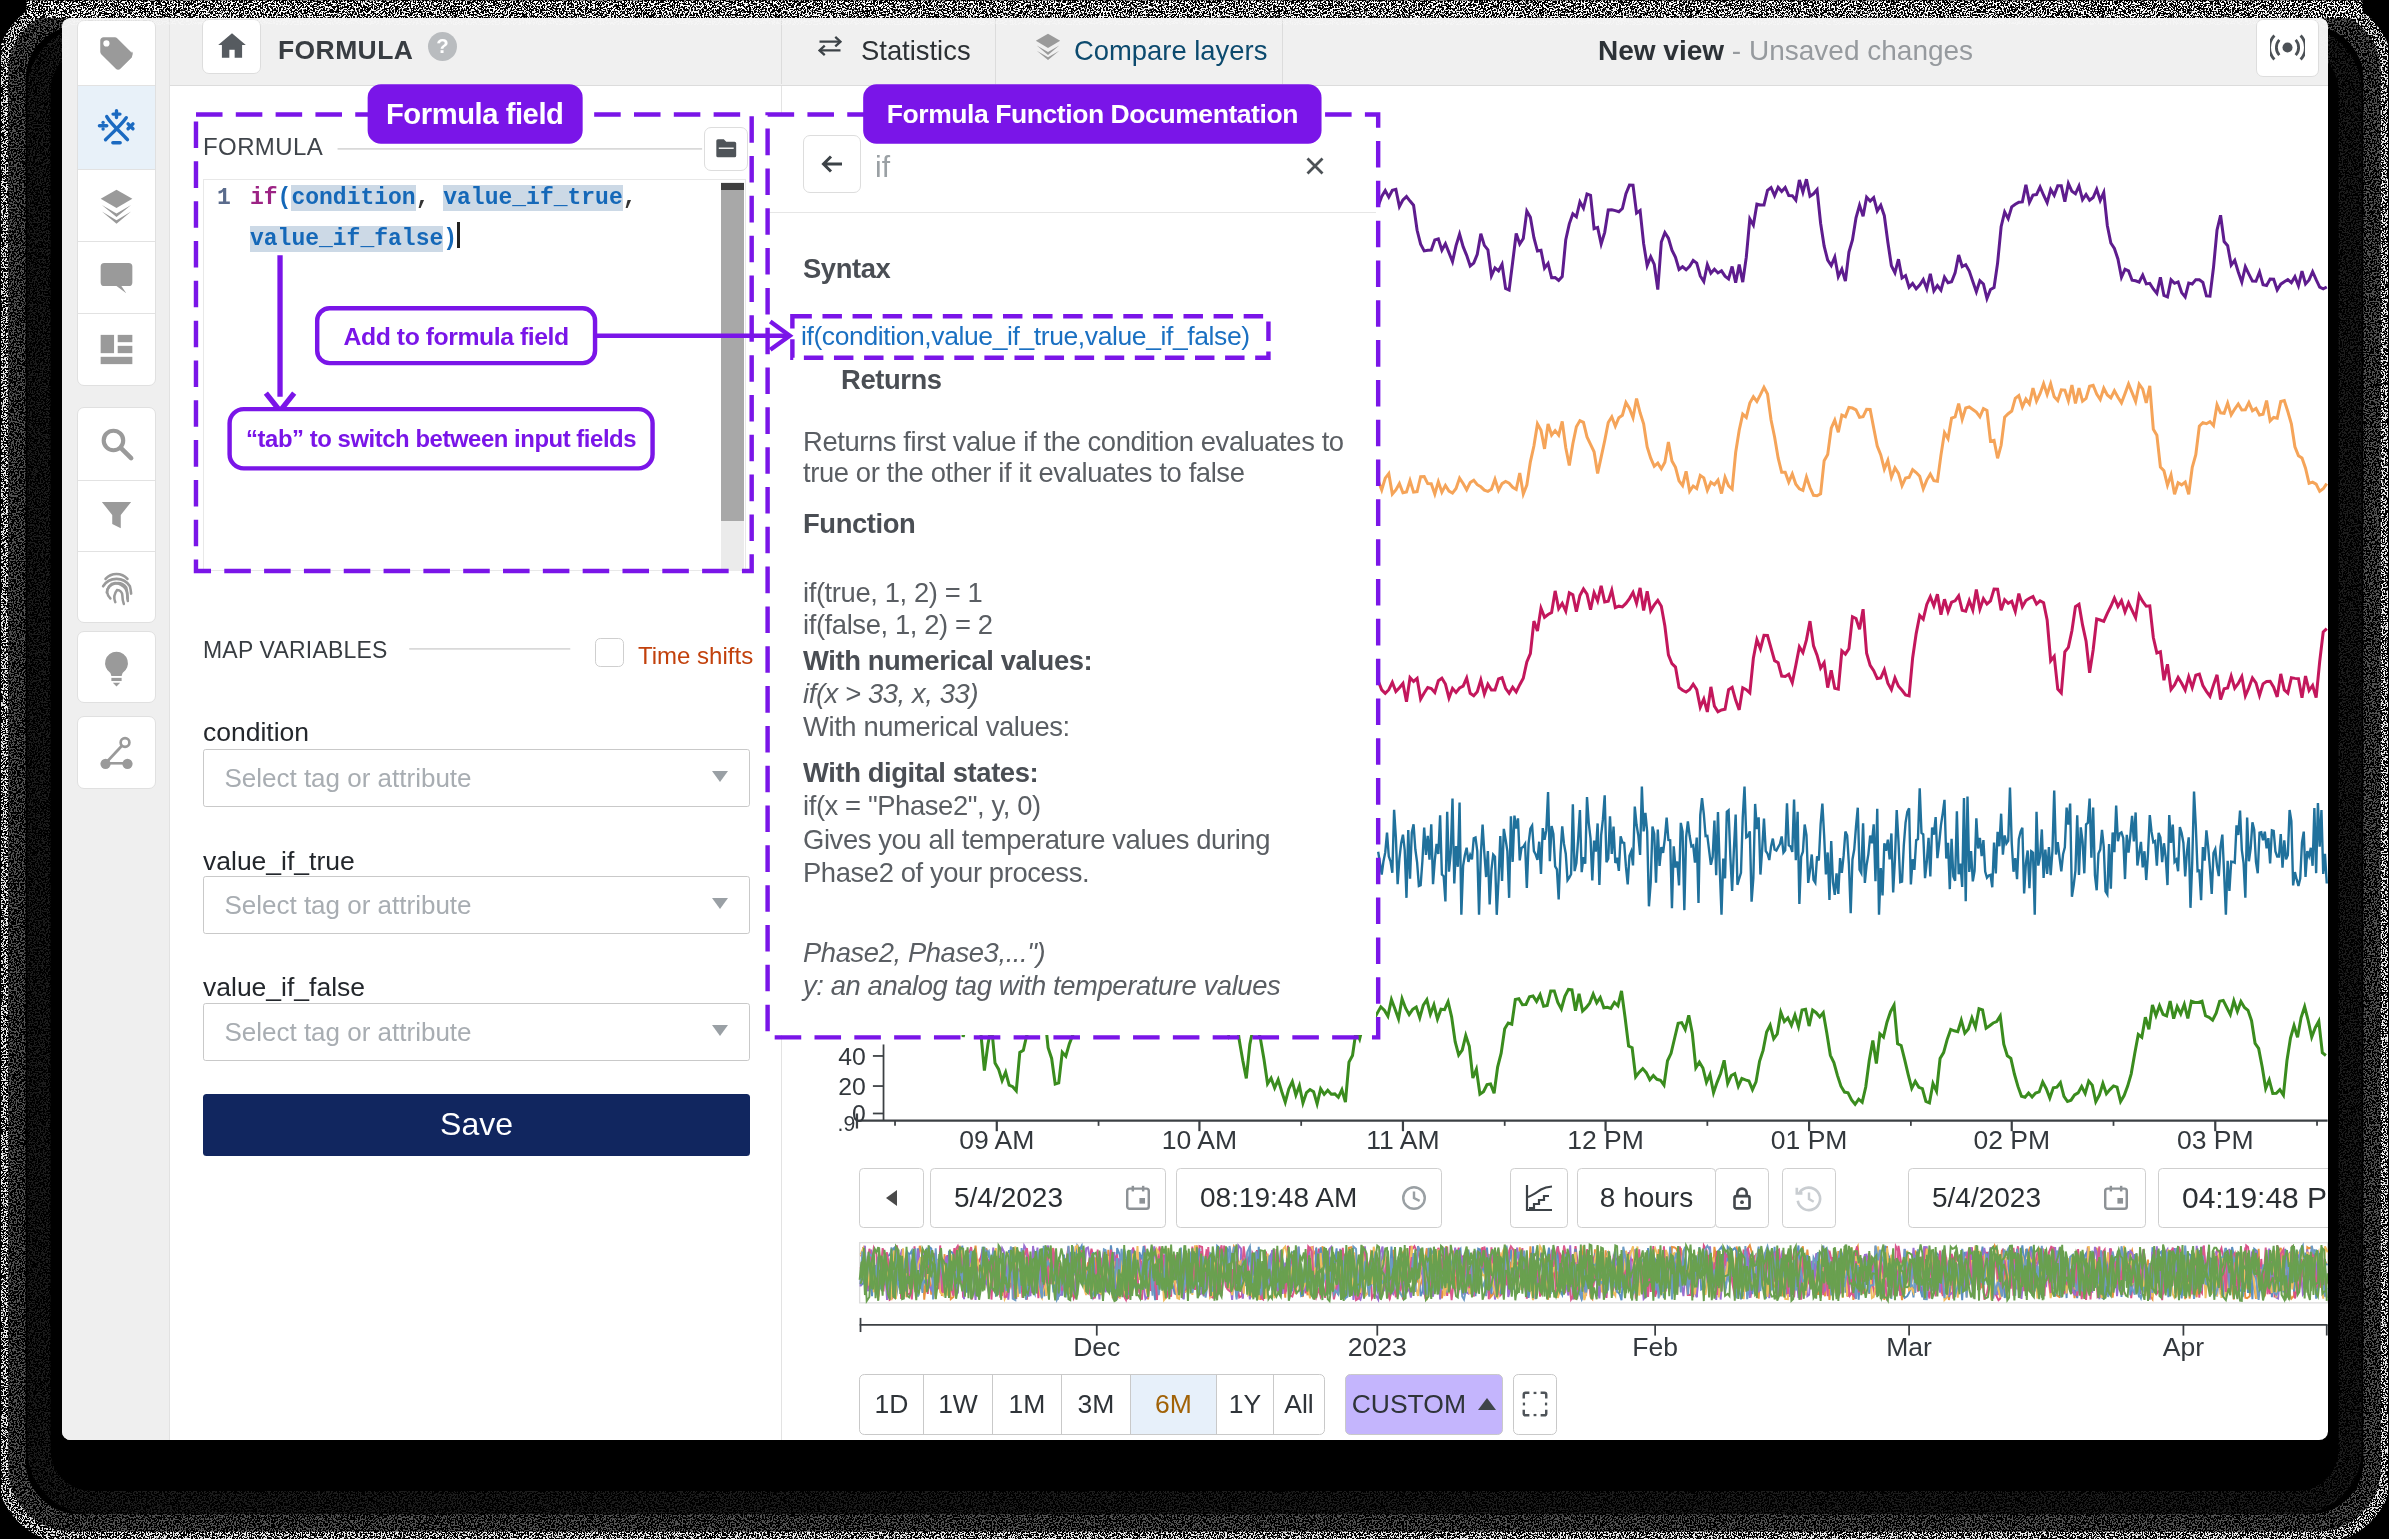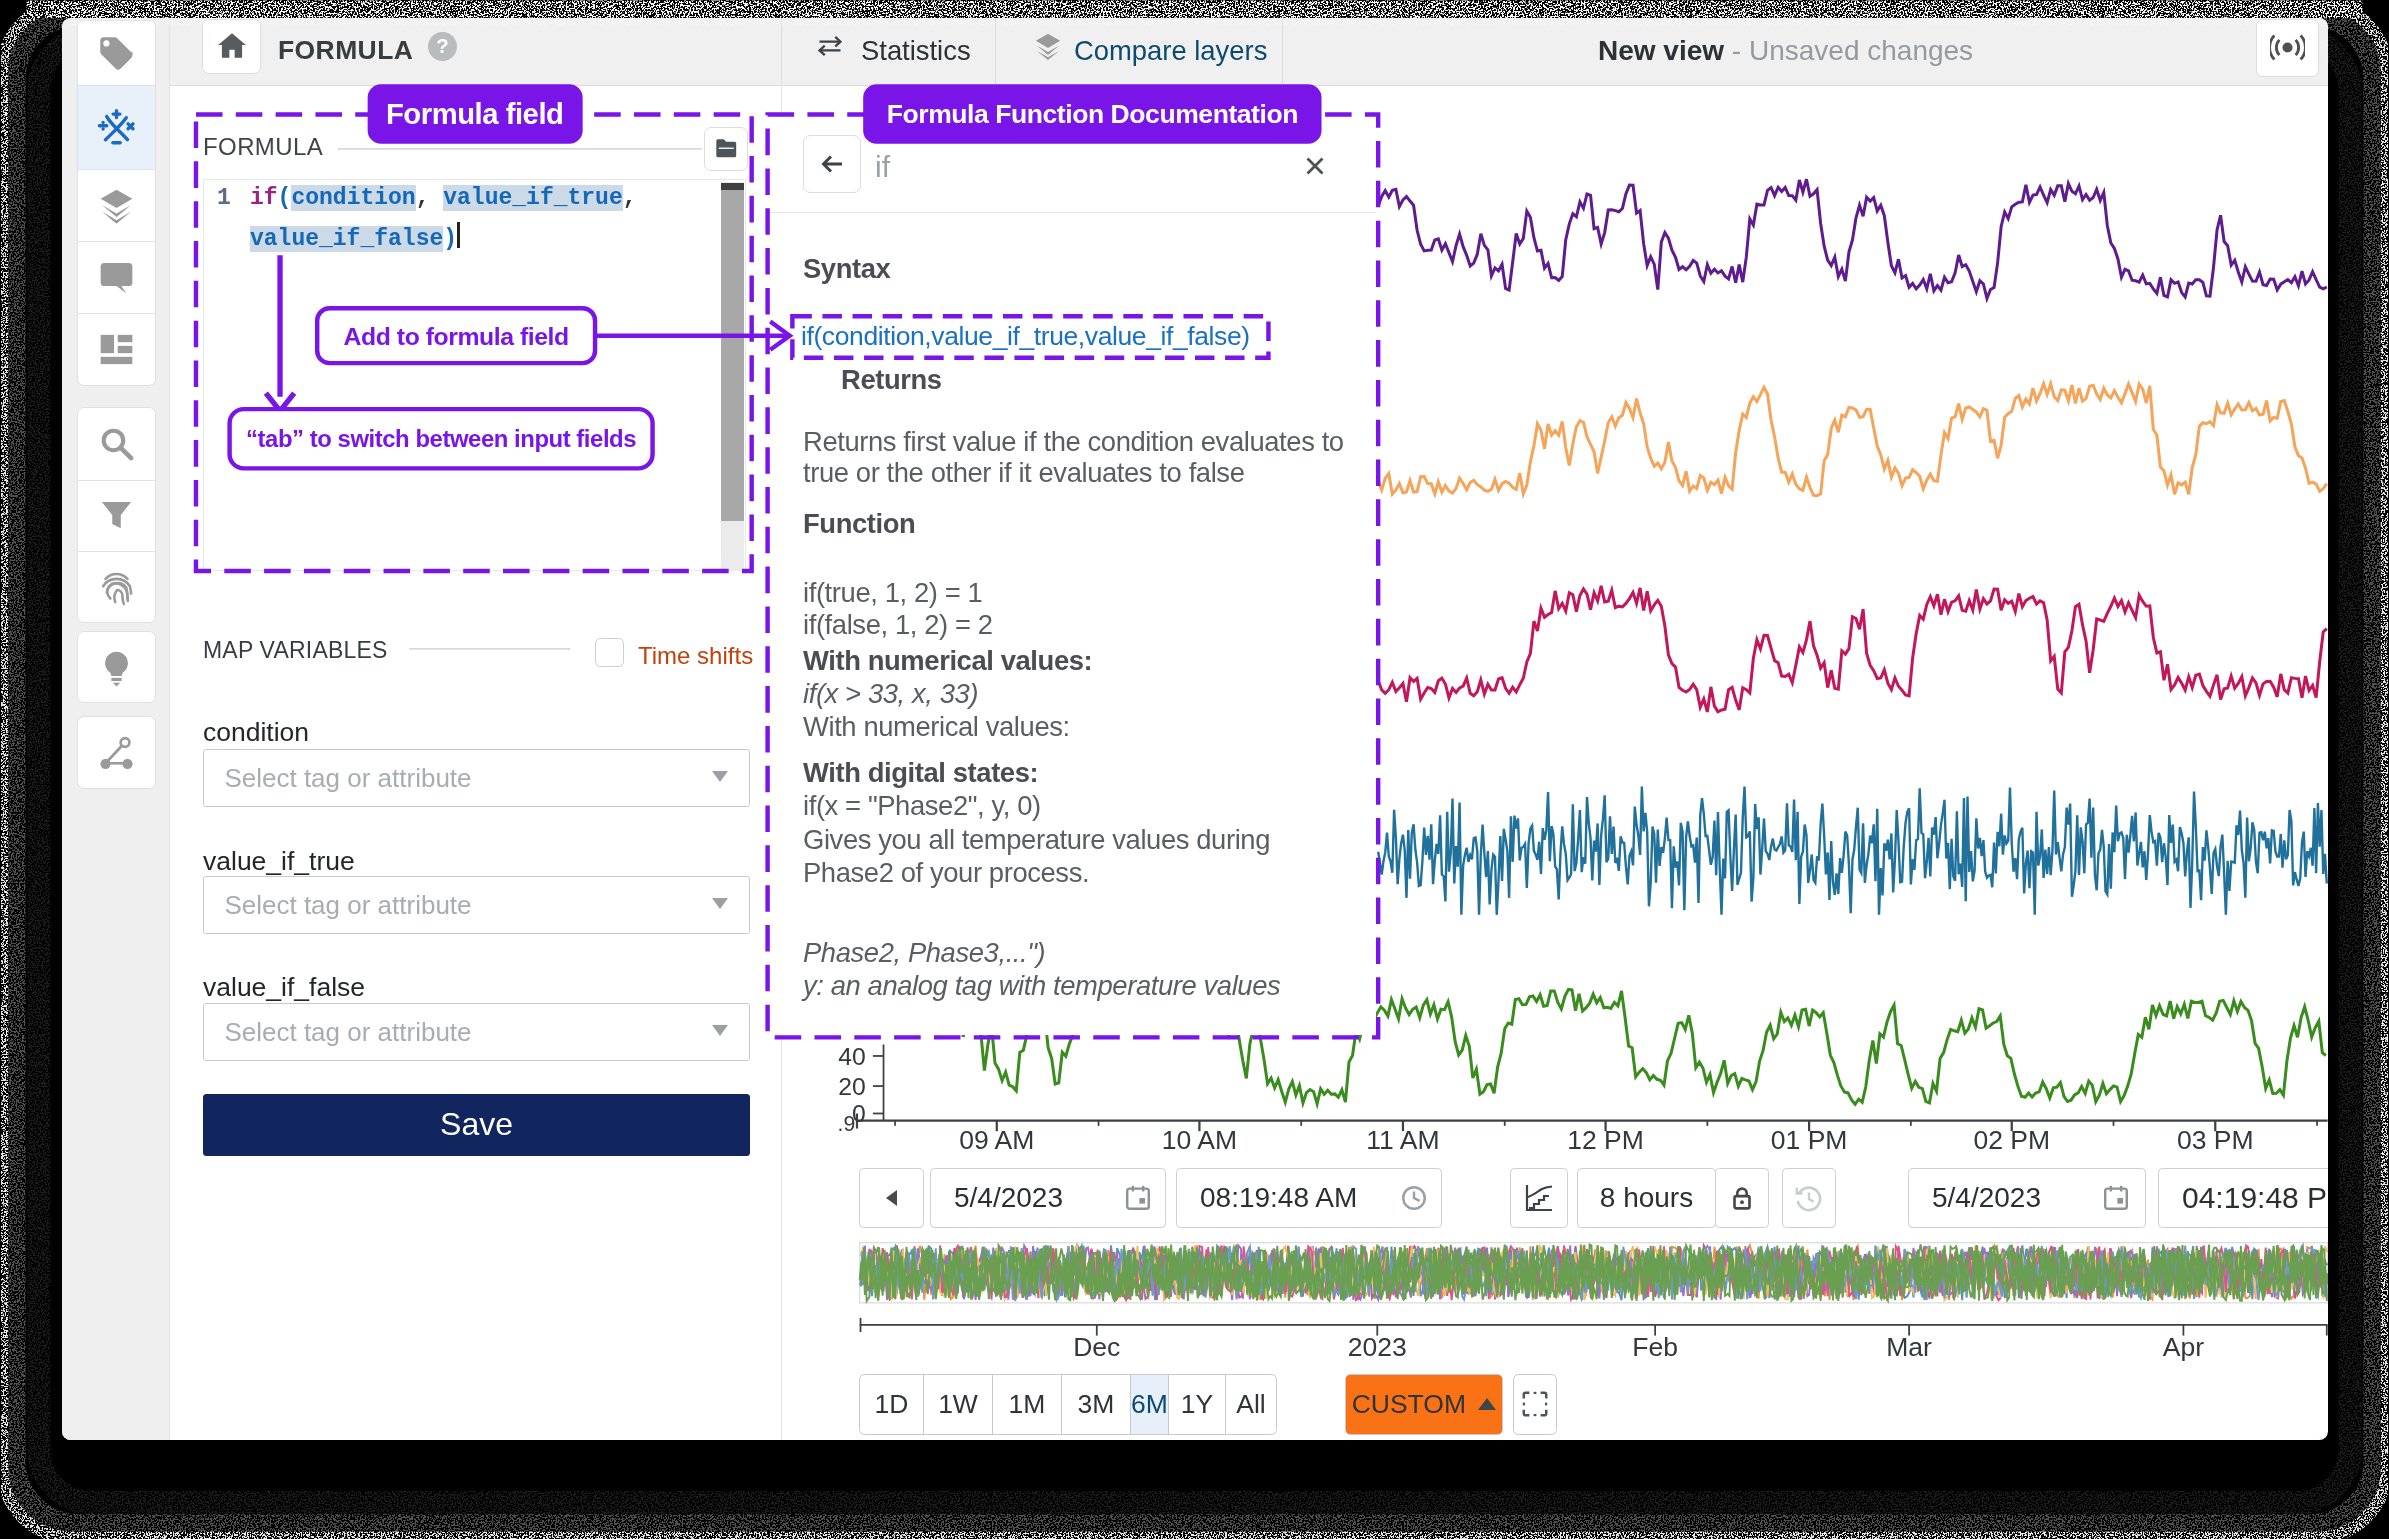--- a/index.html
+++ b/index.html
@@ -361,25 +361,25 @@
           <line x1="21.5" y1="3" x2="21.5" y2="9" stroke="#8d9296" stroke-width="2.6"></line>
           <rect x="17.5" y="16" width="6" height="6" fill="#8d9296"></rect>
         </svg>
       </span></div>
 <div class="field" style="left:2096px;width:186px;padding-left:23px;font-size:30px;">04:19:48 PM</div>
 <div class="rbg">
  <div class="rb" style="width:63px;">1D</div>
       <div class="rb" style="width:69px;">1W</div>
       <div class="rb" style="width:69px;">1M</div>
  <div class="rb" style="width:69px;">3M</div>
-      <div class="rb" style="width:38px;background:#e7f0fa;color:#0c4a6e;">6M</div>
+      <div class="rb" style="width:86px;background:#e7f0fa;color:#a16207;">6M</div>
  <div class="rb" style="width:57px;">1Y</div>
       <div class="rb" style="width:51px;">All</div>
 </div>
-<div class="abs" style="left:1283px;top:1356px;width:158px;height:61px;background:#f97316;border:1.8px solid #c9c9c9;border-radius:5.3px;display:flex;align-items:center;justify-content:center;font-size:26.5px;color:#2f3439;">CUSTOM<span style="margin-left:12.4px;width:0;height:0;border-left:9.7px solid transparent;border-right:9.7px solid transparent;border-bottom:12.4px solid #3f4549;"></span></div>
+<div class="abs" style="left:1283px;top:1356px;width:158px;height:61px;background:#c4b5fd;border:1.8px solid #c9c9c9;border-radius:5.3px;display:flex;align-items:center;justify-content:center;font-size:26.5px;color:#2f3439;">CUSTOM<span style="margin-left:12.4px;width:0;height:0;border-left:9.7px solid transparent;border-right:9.7px solid transparent;border-bottom:12.4px solid #3f4549;"></span></div>
 <div class="abs" style="left:1451px;top:1356px;width:44px;height:61px;background:#fff;border:1.8px solid #c9c9c9;border-radius:5.3px;display:flex;align-items:center;justify-content:center;">
       <svg class="" width="30" height="30" viewBox="0 0 32 32">
         <g stroke="#4f5459" stroke-width="2.6" fill="none">
           <path d="M4,10 V6 a2,2 0 0 1 2,-2 h4 M22,4 h4 a2,2 0 0 1 2,2 v4 M28,22 v4 a2,2 0 0 1 -2,2 h-4 M10,28 H6 a2,2 0 0 1 -2,-2 v-4"></path>
         </g>
         <g fill="#4f5459">
           <rect x="14.5" y="3" width="3" height="2.4"></rect>
           <rect x="14.5" y="26.6" width="3" height="2.4"></rect>
           <rect x="3" y="14.5" width="2.4" height="3"></rect>
           <rect x="26.6" y="14.5" width="2.4" height="3"></rect>

